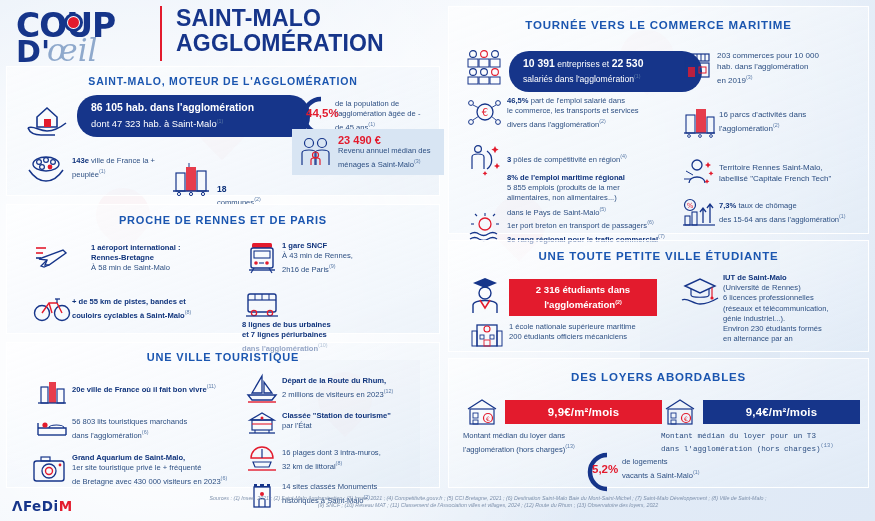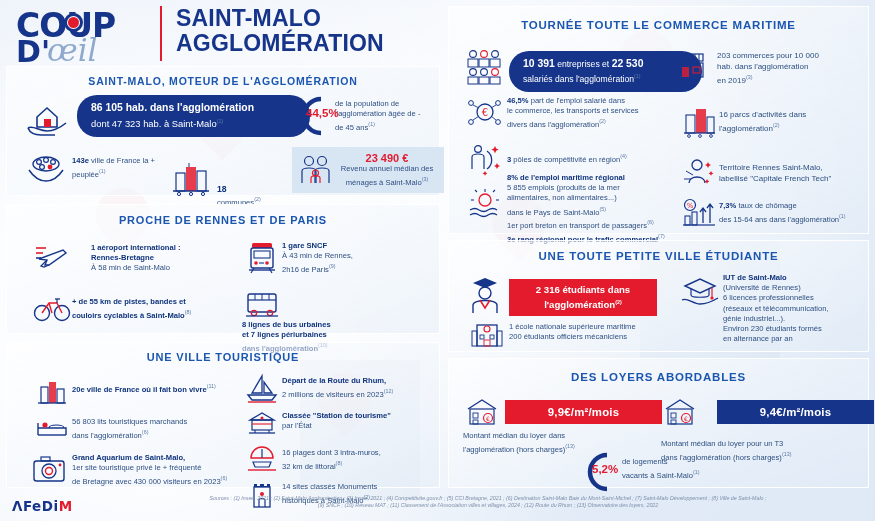--- a/index.html
+++ b/index.html
@@ -208,21 +208,21 @@
           <circle cx="33" cy="35" r="1.6" fill="none" stroke="#16358a" stroke-width="1"></circle>
           <line x1="19" y1="4" x2="19" y2="8" stroke="#16358a" stroke-width="1"></line>
         </svg>
       </div>
       <div class="txt" style="margin-left:5px;width:70px;">
         <div class="bold" style="font-size:8.6px;margin-top:35px;">18</div>
         <div><span>communes</span><span class="sup">(2)</span></div>
       </div>
     </div>
 
-    <div class="flag-box" style="position:absolute;left:285px;top:80px;width:140px;height:38px;text-align:center;">
+    <div class="flag-box" style="position:absolute;left:285px;top:62px;width:140px;height:38px;">
       <div class="ico">
         <svg width="36" height="32" viewBox="0 0 36 32">
           <circle cx="11" cy="7" r="4.5" fill="none" stroke="#16358a" stroke-width="1.2"></circle>
           <circle cx="24" cy="7" r="4.5" fill="none" stroke="#16358a" stroke-width="1.2"></circle>
           <path d="M4 29 L4 17 C4 13, 18 13, 18 17 L18 29" fill="none" stroke="#16358a" stroke-width="1.2"></path>
           <path d="M17 29 L17 17 C17 13, 31 13, 31 17 L31 29" fill="none" stroke="#16358a" stroke-width="1.2"></path>
           <circle cx="17.5" cy="19" r="3" fill="none" stroke="#e31b2d" stroke-width="1.2"></circle>
           <path d="M13 29 L13 24 C13 21, 22 21, 22 24 L22 29" fill="none" stroke="#e31b2d" stroke-width="1.2"></path>
         </svg>
       </div>
@@ -420,21 +420,21 @@
         </svg>
       </div>
       <div class="txt bold" style="padding-top:3px;">
         <div>14 sites classés Monuments</div>
         <div><span>historiques à Saint-Malo</span><span class="sup">(2)</span></div>
       </div>
     </div>
   </div>
 
   <div class="panel" id="sec-commerce">
-    <div class="panel-title" style="font-size:11.5px;margin-top:12px;">TOURNÉE TOUTE LE COMMERCE MARITIME</div>
+    <div class="panel-title" style="font-size:11.5px;margin-top:12px;">TOURNÉE VERS LE COMMERCE MARITIME</div>
 
     <div style="position:absolute;left:14px;top:40px;">
       <svg width="42" height="40" viewBox="0 0 42 40">
         <circle cx="10" cy="7" r="3.4" fill="none" stroke="#16358a" stroke-width="1.1"></circle>
         <circle cx="21" cy="7" r="3.4" fill="none" stroke="#e31b2d" stroke-width="1.1"></circle>
         <circle cx="32" cy="7" r="3.4" fill="none" stroke="#16358a" stroke-width="1.1"></circle>
         <rect x="5" y="12" width="10" height="8" fill="none" stroke="#16358a" stroke-width="1"></rect>
         <rect x="16" y="12" width="10" height="8" fill="none" stroke="#16358a" stroke-width="1"></rect>
         <rect x="27" y="12" width="10" height="8" fill="none" stroke="#16358a" stroke-width="1"></rect>
         <circle cx="10" cy="25" r="3.4" fill="none" stroke="#16358a" stroke-width="1.1"></circle>
@@ -443,21 +443,21 @@
         <rect x="5" y="30" width="10" height="7" fill="none" stroke="#16358a" stroke-width="1"></rect>
         <rect x="16" y="30" width="10" height="7" fill="none" stroke="#16358a" stroke-width="1"></rect>
         <rect x="27" y="30" width="10" height="7" fill="none" stroke="#16358a" stroke-width="1"></rect>
       </svg>
     </div>
     <div class="pill" style="position:absolute;left:60px;top:44px;width:165px;font-size:8.6px;line-height:11.5px;">
       <div><span class="big">10 391</span><span> entreprises et </span><span class="big">22 530</span></div>
       <div><span>salariés dans l'agglomération</span><span class="sup">(1)</span></div>
     </div>
 
-    <div class="row" style="position:absolute;left:222px;top:42px;width:180px;gap:6px;">
+    <div class="row" style="position:absolute;left:228px;top:42px;width:180px;">
       <div class="ico" style="width:40px;">
         <svg width="34" height="32" viewBox="0 0 34 32">
           <rect x="5" y="5" width="24" height="7" fill="none" stroke="#16358a" stroke-width="1.2"></rect>
           <line x1="9" y1="5" x2="9" y2="12" stroke="#16358a" stroke-width="1"></line>
           <line x1="13" y1="5" x2="13" y2="12" stroke="#16358a" stroke-width="1"></line>
           <line x1="17" y1="5" x2="17" y2="12" stroke="#16358a" stroke-width="1"></line>
           <line x1="21" y1="5" x2="21" y2="12" stroke="#16358a" stroke-width="1"></line>
           <line x1="25" y1="5" x2="25" y2="12" stroke="#16358a" stroke-width="1"></line>
           <rect x="5" y="14" width="24" height="14" fill="none" stroke="#16358a" stroke-width="1.2"></rect>
           <rect x="8" y="18" width="7" height="10" fill="#e31b2d" opacity=".8"></rect>
@@ -538,21 +538,21 @@
           <path d="M30 14 l.8 1.6 1.6 .8 -1.6 .8 -.8 1.6 -.8 -1.6 -1.6 -.8 1.6 -.8 Z" fill="#e31b2d"></path>
           <path d="M26 22 l.8 1.6 1.6 .8 -1.6 .8 -.8 1.6 -.8 -1.6 -1.6 -.8 1.6 -.8 Z" fill="#e31b2d"></path>
         </svg>
       </div>
       <div class="txt bold" style="padding-top:5px;font-size:8px;line-height:11px;">
         <div>Territoire Rennes Saint-Malo,</div>
         <div>labellisé "Capitale French Tech"</div>
       </div>
     </div>
 
-    <div class="row" style="position:absolute;left:14px;top:166px;width:220px;">
+    <div class="row" style="position:absolute;left:14px;top:166px;width:220px;align-items:flex-end;">
       <div class="ico" style="width:44px;align-items:flex-start;padding-top:14px;">
         <svg width="38" height="34" viewBox="0 0 38 34">
           <circle cx="19" cy="13" r="6" fill="none" stroke="#e31b2d" stroke-width="1.3"></circle>
           <line x1="19" y1="2" x2="19" y2="5" stroke="#16358a" stroke-width="1.1"></line>
           <line x1="8" y1="13" x2="5" y2="13" stroke="#16358a" stroke-width="1.1"></line>
           <line x1="33" y1="13" x2="30" y2="13" stroke="#16358a" stroke-width="1.1"></line>
           <line x1="11" y1="5" x2="9" y2="3" stroke="#16358a" stroke-width="1.1"></line>
           <line x1="27" y1="5" x2="29" y2="3" stroke="#16358a" stroke-width="1.1"></line>
           <path d="M4 23 q5 -3 9 0 q5 3 9 0 q5 -3 9 0" fill="none" stroke="#16358a" stroke-width="1.3"></path>
           <path d="M4 28 q5 -3 9 0 q5 3 9 0 q5 -3 9 0" fill="none" stroke="#16358a" stroke-width="1.3"></path>
@@ -668,23 +668,23 @@
       <div class="ico">
         <svg width="38" height="34" viewBox="0 0 38 34">
           <path d="M5 14 L19 5 L33 14" fill="none" stroke="#16358a" stroke-width="1.3"></path>
           <rect x="7" y="14" width="24" height="15" fill="none" stroke="#16358a" stroke-width="1.2"></rect>
           <rect x="10" y="18" width="5" height="5" fill="none" stroke="#16358a" stroke-width=".9"></rect>
           <rect x="10" y="25" width="5" height="4" fill="none" stroke="#16358a" stroke-width=".9"></rect>
           <circle cx="25" cy="23" r="4.5" fill="none" stroke="#e31b2d" stroke-width="1.2"></circle>
           <text x="25" y="26" font-size="6" fill="#e31b2d" text-anchor="middle" font-family="DejaVu Sans">€</text>
         </svg>
       </div>
-      <div class="badge-blue" style="margin-left:18px;width:125px;">9,4€/m²/mois</div>
-    </div>
-    <div class="txt" style="position:absolute;left:212px;top:80px;width:195px;">
+      <div class="badge-blue" style="margin-left:4px;width:125px;">9,4€/m²/mois</div>
+    </div>
+    <div class="txt" style="position:absolute;left:212px;top:72px;width:195px;font-family:Liberation Mono, monospace;">
       <div>Montant médian du loyer pour un T3</div>
       <div><span>dans l'agglomération (hors charges)</span><span class="sup">(13)</span></div>
     </div>
 
     <div style="position:absolute;left:134px;top:92px;display:flex;align-items:flex-start;">
       <div class="arc">
         <svg width="34" height="42" viewBox="0 0 34 42">
           <path d="M24 4 A17 17 0 1 0 24 38" fill="none" stroke="#16358a" stroke-width="4.5"></path>
         </svg>
         <div class="val">5,2%</div>

